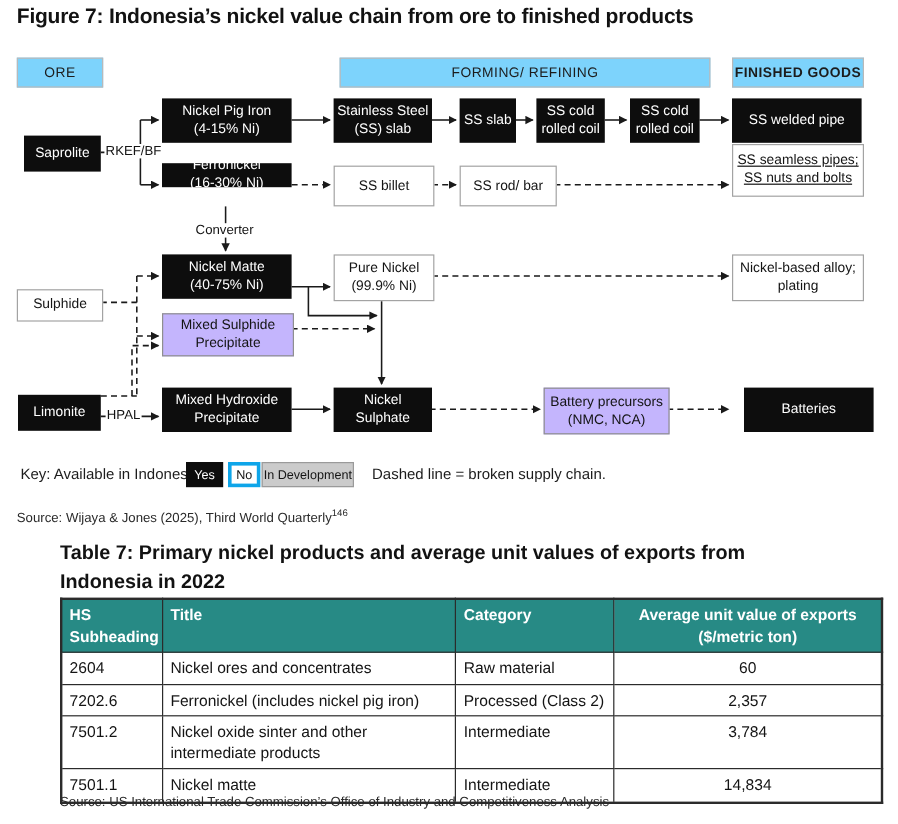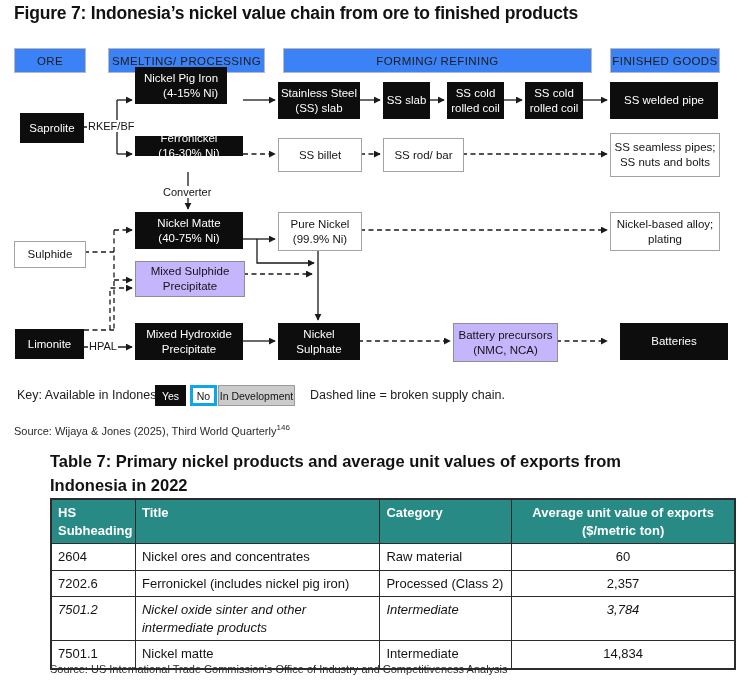--- a/index.html
+++ b/index.html
@@ -5,21 +5,21 @@
   html,body{margin:0;padding:0;background:#ffffff;}
   body{font-family:"Liberation Sans", sans-serif; color:#111;}
   #page{position:relative;width:748px;height:687px;background:#fff;overflow:hidden;}
 
   .fig-title{position:absolute;left:14px;top:3px;width:710px;font-size:17.5px;font-weight:700;color:#121212;letter-spacing:-0.2px;}
 
   svg.connectors{position:absolute;left:0;top:0;width:748px;height:687px;pointer-events:none;}
   svg .ln{stroke:#1a1a1a;stroke-width:1.3;fill:none;}
   svg .dash{stroke-dasharray:5 3.5;}
 
-  .stage{position:absolute;height:23px;background:#3b82f6;border:1px solid #b9b9b9;
+  .stage{position:absolute;height:23px;background:#7dd3fc;border:1px solid #b9b9b9;
          display:flex;align-items:center;justify-content:center;
          font-size:11.5px;letter-spacing:0.4px;color:#1c1c1c;}
   .node{position:absolute;display:flex;align-items:center;justify-content:center;
         text-align:center;font-size:11.5px;line-height:1.3;white-space:pre-line;}
   .node.black{background:#0d0d0d;color:#fff;}
   .node.white{background:#fff;border:1px solid #a3a3a3;color:#141414;}
   .node.gray{background:#c4b5fd;border:1px solid #8f8f8f;color:#141414;}
 
   .lbl{position:absolute;background:#fff;font-size:11px;color:#141414;padding:0 1px;white-space:nowrap;}
 
@@ -84,42 +84,41 @@
       <path class="ln dash" d="M114 280 H132" marker-end="url(#arr)"></path>
       <path class="ln dash" d="M84 330 H114"></path>
       <path class="ln dash" d="M110 330 V288 H132" marker-end="url(#arr)"></path>
       <path class="ln dash" d="M243 274 H312" marker-end="url(#arr)"></path>
       <path class="ln dash" d="M358 341 H450" marker-end="url(#arr)"></path>
       <path class="ln dash" d="M556 341 H607" marker-end="url(#arr)"></path>
     </g>
   </svg>
 
   <div class="stage" style="left:14px;top:48px;width:70px;">ORE</div>
-  <div class="stage" style="left:108px;top:48px;width:155px;">SMELTING/ PROCESSING</div>
   <div class="stage" style="left:283px;top:48px;width:307px;">FORMING/ REFINING</div>
-  <div class="stage" style="left:610px;top:48px;width:108px;">FINISHED GOODS</div>
-
-  <div class="node black" style="left:135px;top:67px;width:92px;height:37px;text-align:right;">Nickel Pig Iron
+  <div class="stage" style="left:610px;top:48px;width:108px;font-weight:bold;">FINISHED GOODS</div>
+
+  <div class="node black" style="left:135px;top:82px;width:108px;height:37px;">Nickel Pig Iron
 (4-15% Ni)</div>
   <div class="node black" style="left:278px;top:82px;width:82px;height:37px;">Stainless Steel
 (SS) slab</div>
   <div class="node black" style="left:383px;top:82px;width:47px;height:37px;">SS slab</div>
   <div class="node black" style="left:447px;top:82px;width:57px;height:37px;">SS cold
 rolled coil</div>
   <div class="node black" style="left:525px;top:82px;width:58px;height:37px;">SS cold
 rolled coil</div>
   <div class="node black" style="left:610px;top:82px;width:108px;height:37px;">SS welded pipe</div>
 
   <div class="node black" style="left:20px;top:113px;width:64px;height:30px;">Saprolite</div>
 
   <div class="node black" style="left:135px;top:136px;width:108px;height:20px;">Ferronickel
 (16-30% Ni)</div>
   <div class="node white" style="left:278px;top:138px;width:82px;height:32px;">SS billet</div>
   <div class="node white" style="left:383px;top:138px;width:79px;height:32px;">SS rod/ bar</div>
-  <div class="node white" style="left:610px;top:133px;width:108px;height:42px;">SS seamless pipes;
+  <div class="node white" style="left:610px;top:120px;width:108px;height:42px;text-decoration:underline;">SS seamless pipes;
 SS nuts and bolts</div>
 
   <div class="node black" style="left:135px;top:212px;width:108px;height:37px;">Nickel Matte
 (40-75% Ni)</div>
   <div class="node white" style="left:278px;top:212px;width:82px;height:37px;">Pure Nickel
 (99.9% Ni)</div>
   <div class="node white" style="left:610px;top:212px;width:108px;height:37px;">Nickel-based alloy;
 plating</div>
 
   <div class="node white" style="left:14px;top:241px;width:70px;height:25px;">Sulphide</div>
@@ -174,21 +173,21 @@
         <td>Nickel ores and concentrates</td>
         <td>Raw material</td>
         <td class="center">60</td>
       </tr>
       <tr style="height:26px;">
         <td>7202.6</td>
         <td>Ferronickel (includes nickel pig iron)</td>
         <td>Processed (Class 2)</td>
         <td class="center">2,357</td>
       </tr>
-      <tr style="height:42px;font-style:italic;">
+      <tr style="height:42px;">
         <td>7501.2</td>
         <td>Nickel oxide sinter and other intermediate products</td>
         <td>Intermediate</td>
         <td class="center">3,784</td>
       </tr>
       <tr style="height:28px;">
         <td>7501.1</td>
         <td>Nickel matte</td>
         <td>Intermediate</td>
         <td class="center">14,834</td>

